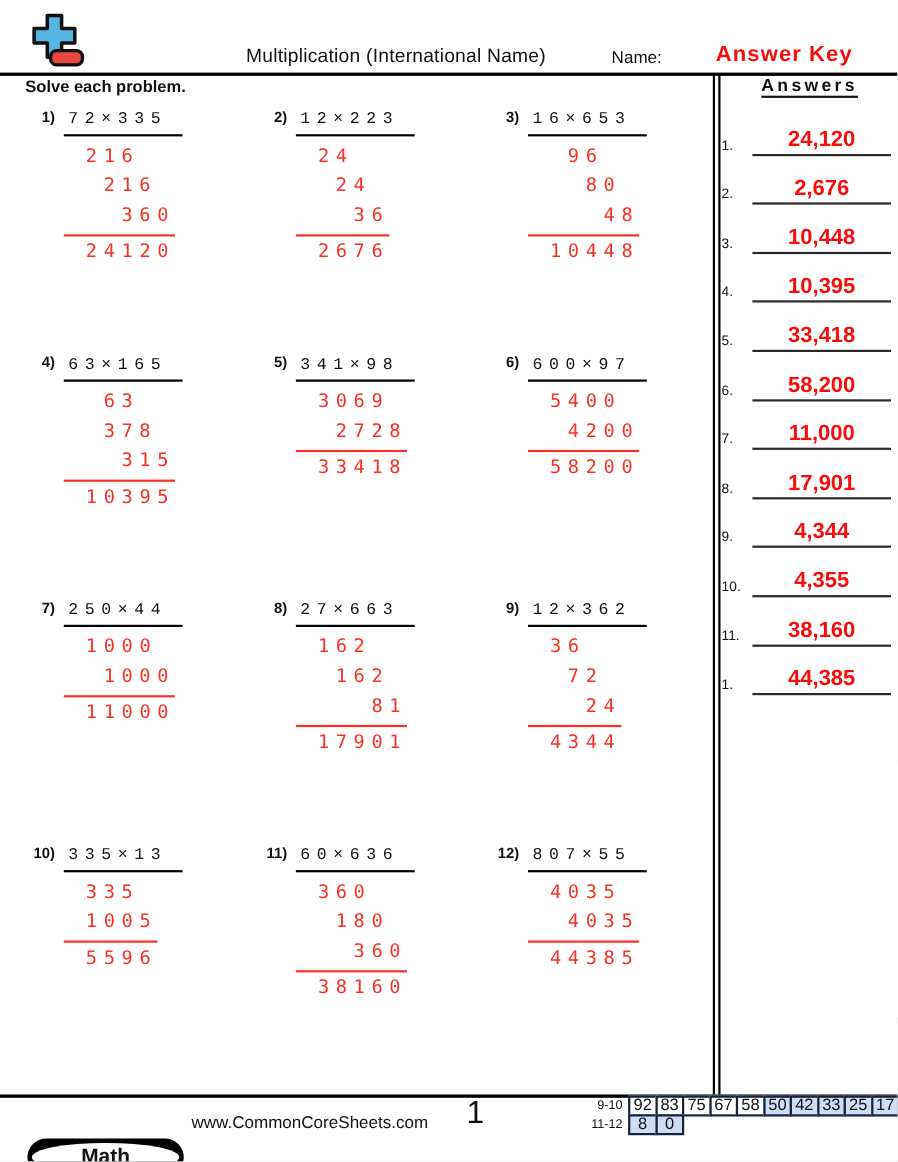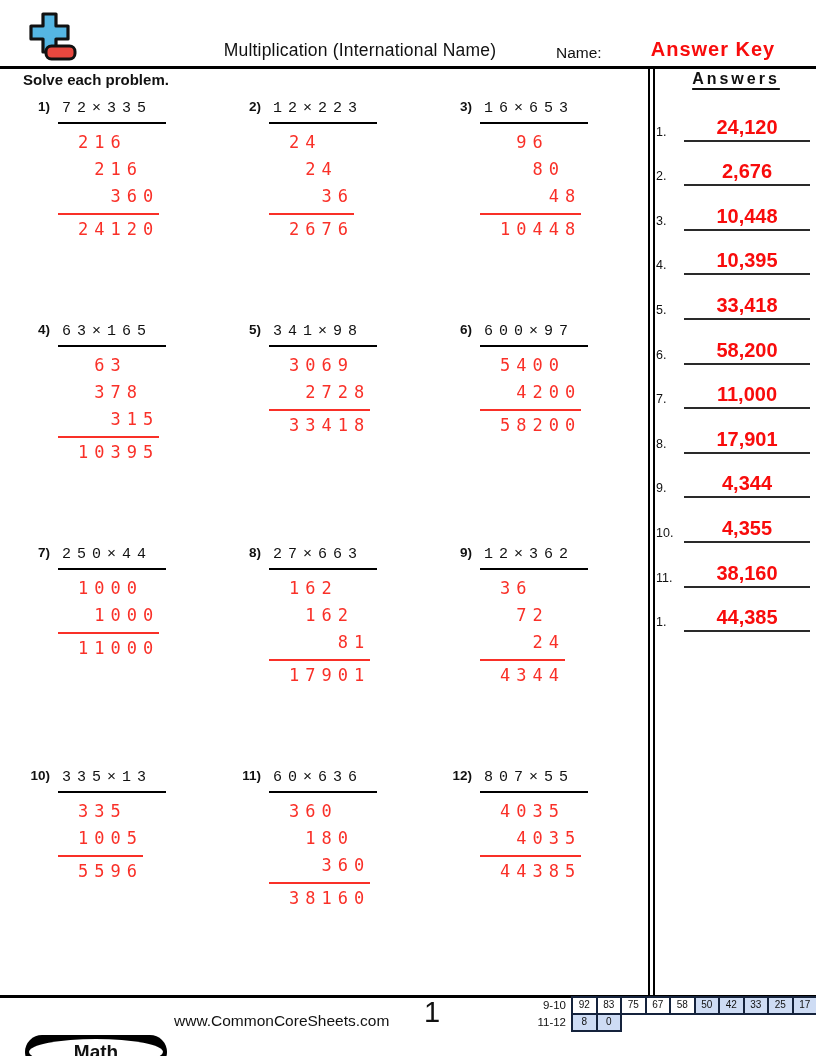--- a/index.html
+++ b/index.html
@@ -76,21 +76,21 @@
     font-size:19px; font-weight:bold;
   }
   .website { position:absolute; left:174px; top:1012px; font-size:15.5px; }
   .page-number { position:absolute; left:424px; top:996px; font-size:29px; font-weight:500; }
   .score-table { position:absolute; left:528px; top:996px; }
   .score-row { display:flex; height:19px; }
   .score-row + .score-row { margin-top:-2px; }
   .score-label { width:38px; text-align:right; padding-right:5px; font-size:11.5px; line-height:19px; }
   .score-cell {
     width:26.5px; box-sizing:border-box; border:2px solid #15233c;
-    text-align:center; font-size:10px; line-height:14px; background:#fff;
+    text-align:center; font-size:15px; line-height:14px; background:#fff;
   }
   .score-cell + .score-cell { margin-left:-2px; }
   .score-cell.hl { background:var(--cell-blue); }
 </style>
 </head>
 <body>
 
 <div class="page">
 
   <div class="logo">

